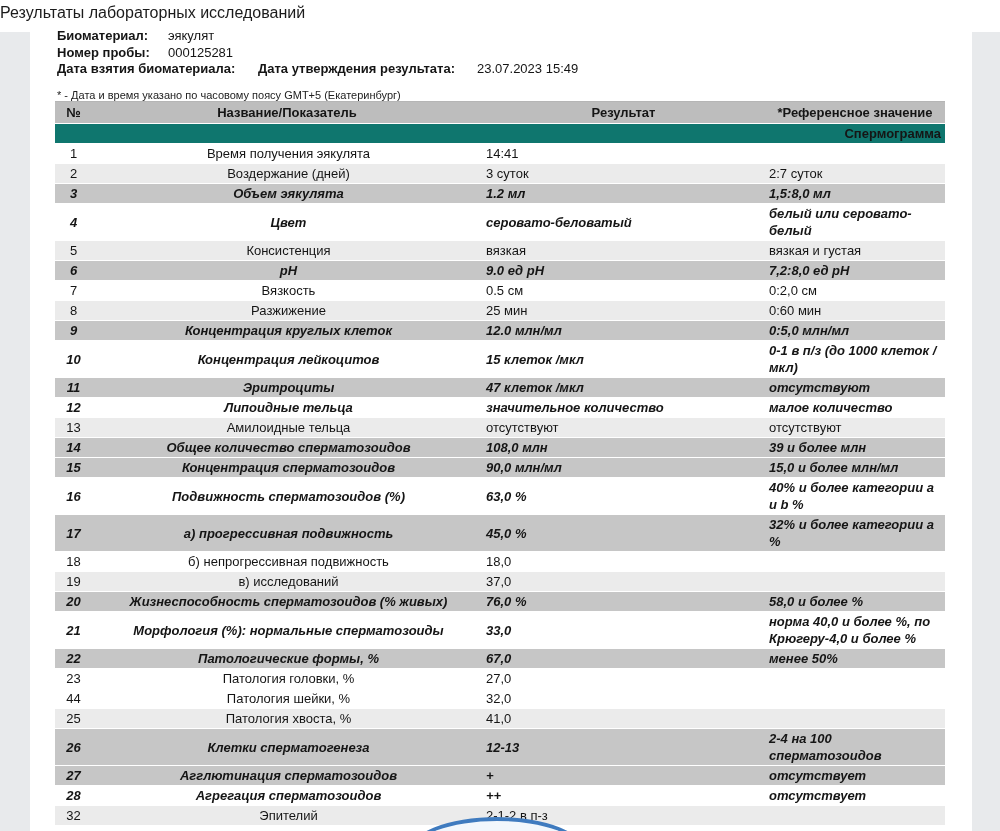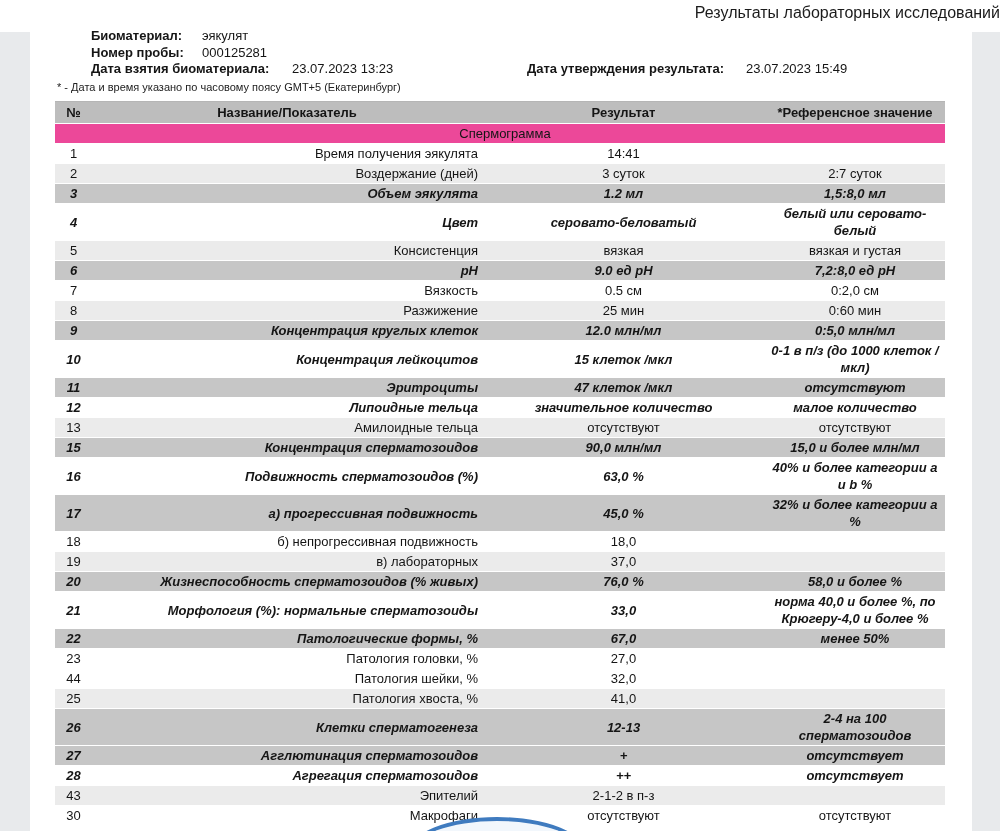--- a/index.html
+++ b/index.html
@@ -10,32 +10,32 @@
     position: relative; overflow: hidden;
     font-family: "Liberation Sans", "DejaVu Sans", sans-serif;
     color: #151515;
   }
   .gutter { position: absolute; top: 32px; bottom: 0; background: var(--gutter-gray, #e8eaec); }
   .gutter.left  { left: 0; width: 30px; }
   .gutter.right { right: 0; width: 28px; }
 
   .title {
     position: absolute; top: 4px; left: 0; width: 100%;
-    margin: 0; text-align: right;
+    margin: 0; text-align: left;
     font-size: 16px; font-weight: 400; color: #1b1b1b;
   }
 
   .meta { position: absolute; top: 28px; left: 57px; width: 890px; font-size: 13px; }
-  .meta-line { display: flex; line-height: 16.5px; margin-left: 34px; }
+  .meta-line { display: flex; line-height: 16.5px; }
   .lbl { font-weight: 700; }
   .w111 { width: 111px; }
   .w201 { width: 201px; }
   .w235 { width: 235px; }
   .w219 { width: 219px; }
-  .footnote { font-size: 11px; line-height: 15px; margin-top: 2px; color: #222; }
+  .footnote { font-size: 11px; line-height: 15px; margin-top: 10px; color: #222; }
 
   table.results {
     position: absolute; top: 101px; left: 55px; width: 890px;
     border-collapse: collapse; table-layout: fixed;
     font-size: 13px;
   }
   col.c-num    { width: 37px; }
   col.c-name   { width: 390px; }
   col.c-result { width: 283px; }
   col.c-ref    { width: 180px; }
@@ -47,24 +47,24 @@
     line-height: 17px;
     overflow: hidden;
   }
   thead th {
     background: var(--header-bg, #bdbdbd);
     font-weight: 700; text-align: center;
     padding: 2px 4px;
     border-top: 1px solid #b5b5b5;
   }
   td.c-num { text-align: center; }
-  td.c-name { text-align: right; padding-left: 7px; }
-  td.c-result, td.c-ref { text-align: center; }
-
-  tr.section-row td { font-weight: 400; background: #ec4899; padding-left: 14px; text-align: center; }
+  td.c-name { text-align: center; padding-left: 7px; }
+  td.c-result, td.c-ref { text-align: left; }
+
+  tr.section-row td { font-weight: 700; background: #0f766e; padding-left: 14px; text-align: right; }
 
   tr.row.plain td           { background: #ffffff; }
   tr.row.shaded td          { background: var(--shade-bg, #ebebeb); }
   tr.row.highlight td       { background: var(--highlight-bg, #c6c6c6); font-weight: 700; font-style: italic; }
   tr.row.highlight-white td { background: #ffffff; font-weight: 700; font-style: italic; }
 
   .stamp {
     position: absolute; left: 408px; top: 817px;
     width: 178px; height: 72px;
     border: 4px solid var(--stamp-blue, #3f7bbf);
@@ -84,21 +84,20 @@
   <div class="meta-line">
     <span class="lbl w111">Биоматериал:</span>
     <span class="val">эякулят</span>
   </div>
   <div class="meta-line">
     <span class="lbl w111">Номер пробы:</span>
     <span class="val">000125281</span>
   </div>
   <div class="meta-line">
     <span class="lbl w201">Дата взятия биоматериала:</span>
-    <span class="val w235">23.07.2023 13:23</span>
     <span class="lbl w219">Дата утверждения результата:</span>
     <span class="val">23.07.2023 15:49</span>
   </div>
   <div class="footnote">* - Дата и время указано по часовому поясу GMT+5 (Екатеринбург)</div>
 </div>
 
 <table class="results">
   <colgroup>
     <col class="c-num">
       <col class="c-name">
@@ -191,20 +190,26 @@
         <td class="c-result">значительное количество</td>
         <td class="c-ref">малое количество</td>
       </tr>
       <tr class="row shaded">
         <td class="c-num">13</td>
         <td class="c-name">Амилоидные тельца</td>
         <td class="c-result">отсутствуют</td>
         <td class="c-ref">отсутствуют</td>
       </tr>
       <tr class="row highlight">
+        <td class="c-num">14</td>
+        <td class="c-name">Общее количество сперматозоидов</td>
+        <td class="c-result">108,0 млн</td>
+        <td class="c-ref">39 и более млн</td>
+      </tr>
+      <tr class="row highlight">
         <td class="c-num">15</td>
         <td class="c-name">Концентрация сперматозоидов</td>
         <td class="c-result">90,0 млн/мл</td>
         <td class="c-ref">15,0 и более млн/мл</td>
       </tr>
       <tr class="row highlight-white">
         <td class="c-num">16</td>
         <td class="c-name">Подвижность сперматозоидов (%)</td>
         <td class="c-result">63,0 %</td>
         <td class="c-ref">40% и более категории a и b %</td>
@@ -216,21 +221,21 @@
         <td class="c-ref">32% и более категории a %</td>
       </tr>
       <tr class="row plain">
         <td class="c-num">18</td>
         <td class="c-name">б) непрогрессивная подвижность</td>
         <td class="c-result">18,0</td>
         <td class="c-ref"></td>
       </tr>
       <tr class="row shaded">
         <td class="c-num">19</td>
-        <td class="c-name">в) лабораторных</td>
+        <td class="c-name">в) исследований</td>
         <td class="c-result">37,0</td>
         <td class="c-ref"></td>
       </tr>
       <tr class="row highlight">
         <td class="c-num">20</td>
         <td class="c-name">Жизнеспособность сперматозоидов (% живых)</td>
         <td class="c-result">76,0 %</td>
         <td class="c-ref">58,0 и более %</td>
       </tr>
       <tr class="row highlight-white">
@@ -275,21 +280,21 @@
         <td class="c-result">+</td>
         <td class="c-ref">отсутствует</td>
       </tr>
       <tr class="row highlight-white">
         <td class="c-num">28</td>
         <td class="c-name">Агрегация сперматозоидов</td>
         <td class="c-result">++</td>
         <td class="c-ref">отсутствует</td>
       </tr>
       <tr class="row shaded">
-        <td class="c-num">43</td>
+        <td class="c-num">32</td>
         <td class="c-name">Эпителий</td>
         <td class="c-result">2-1-2 в п-з</td>
         <td class="c-ref"></td>
       </tr>
       <tr class="row plain">
         <td class="c-num">30</td>
         <td class="c-name">Макрофаги</td>
         <td class="c-result">отсутствуют</td>
         <td class="c-ref">отсутствуют</td>
       </tr>

